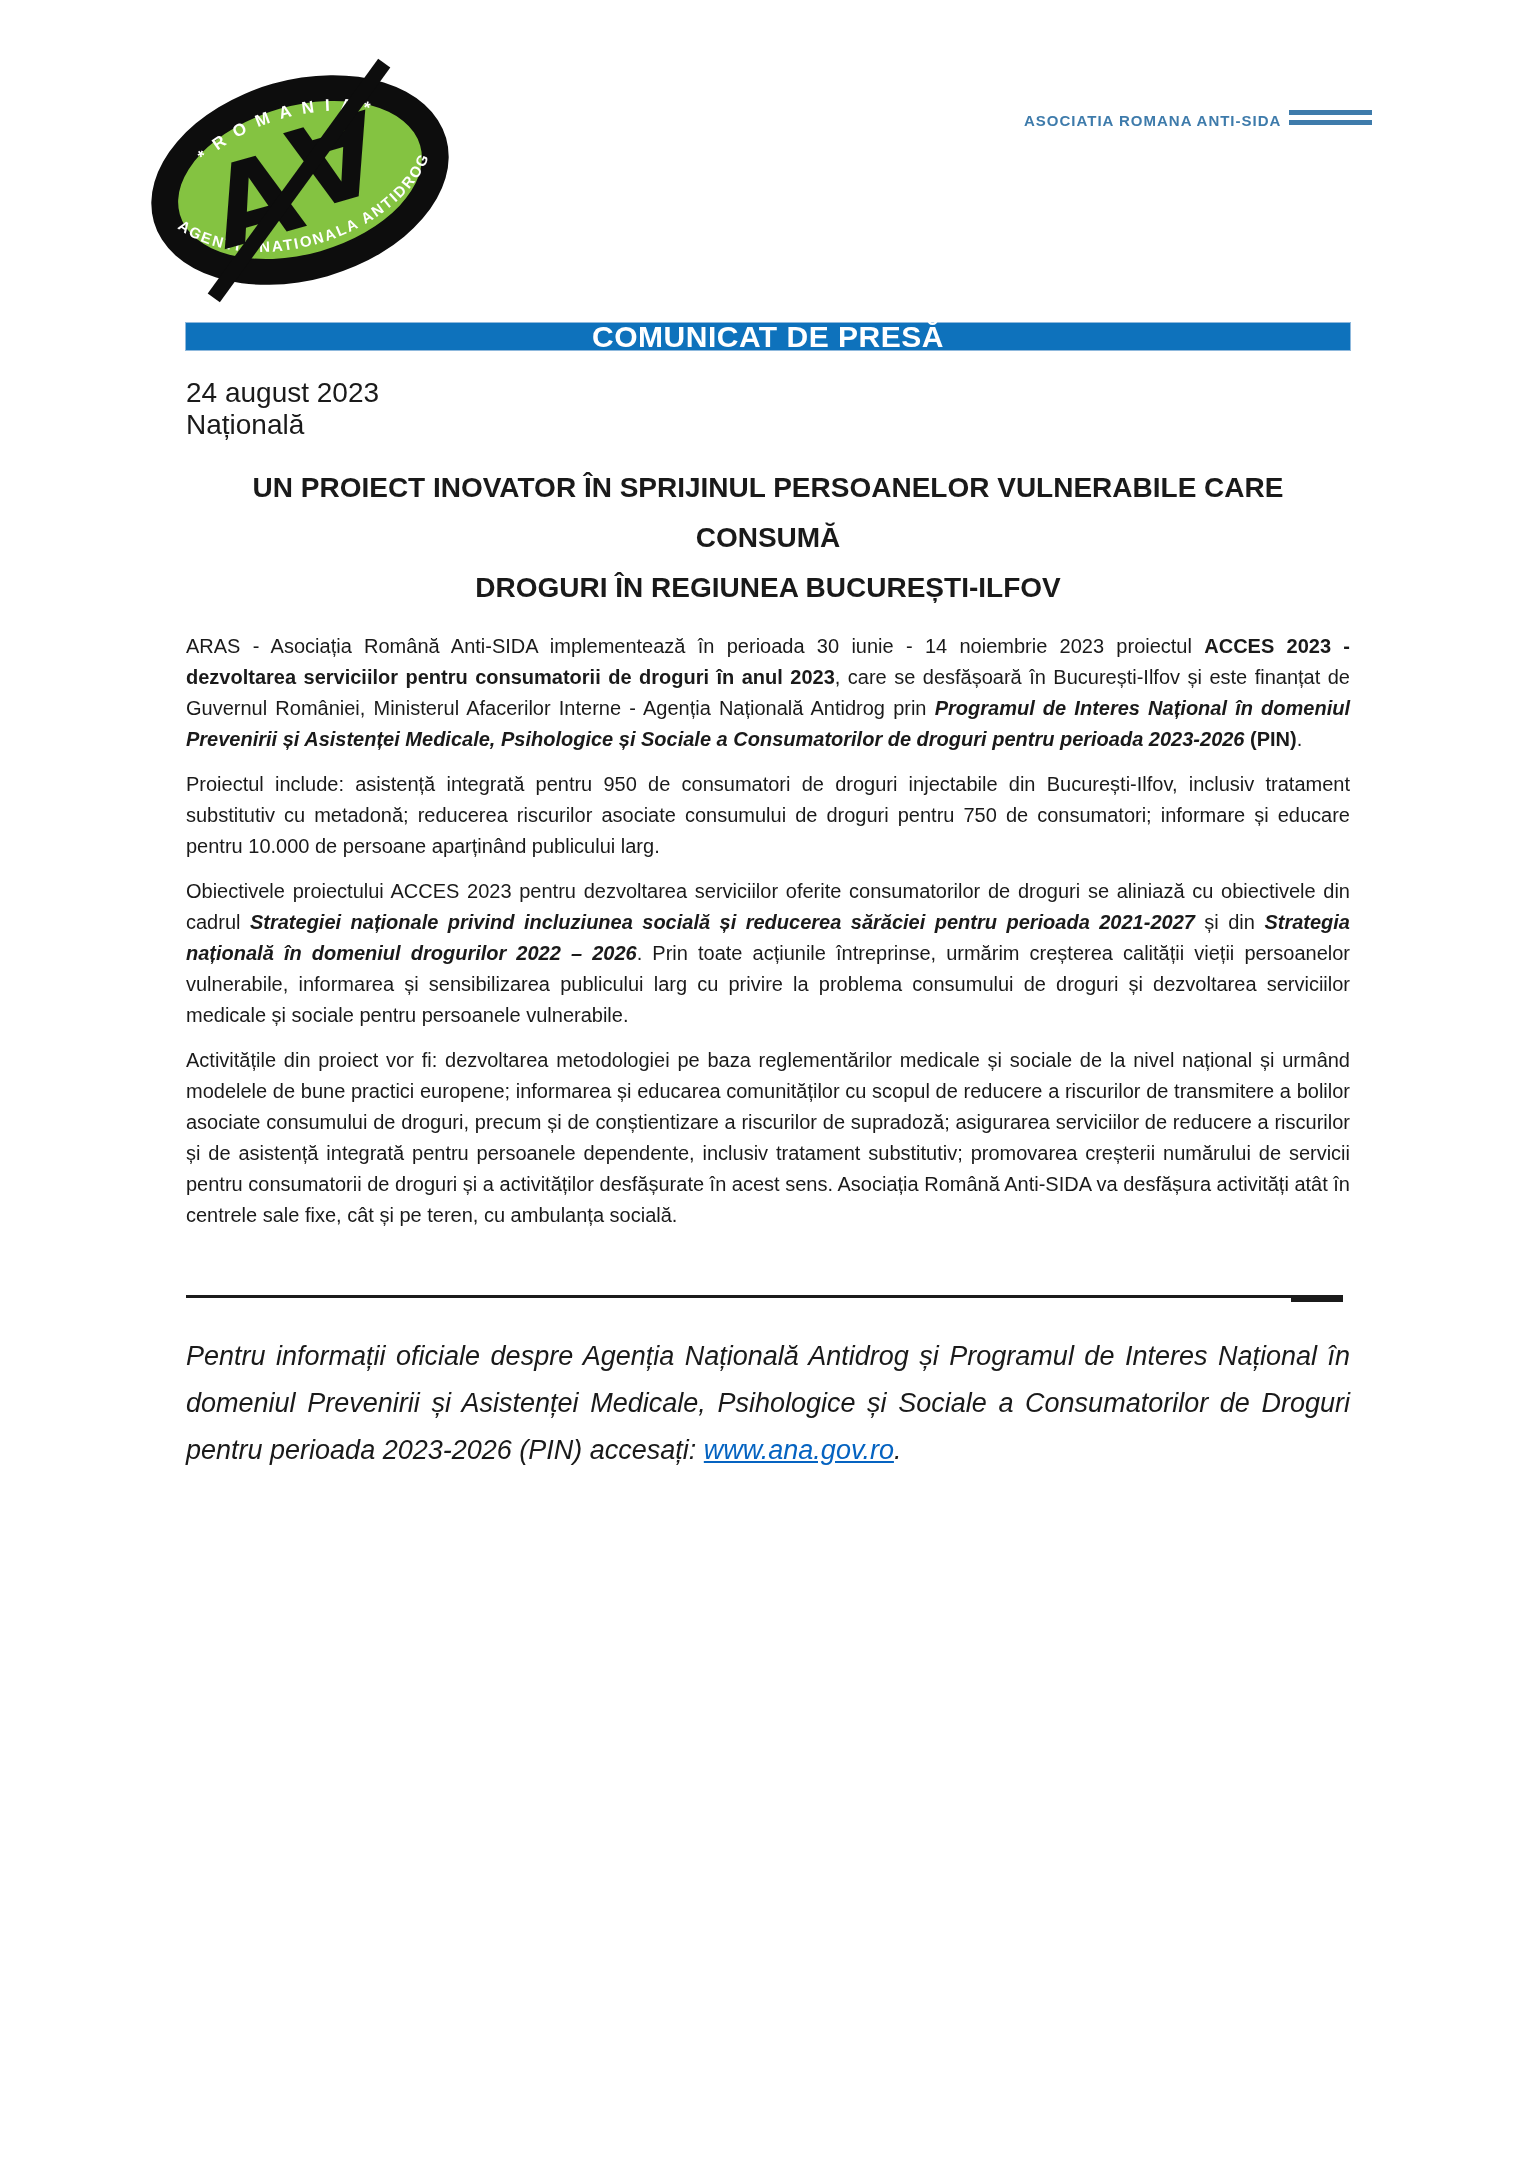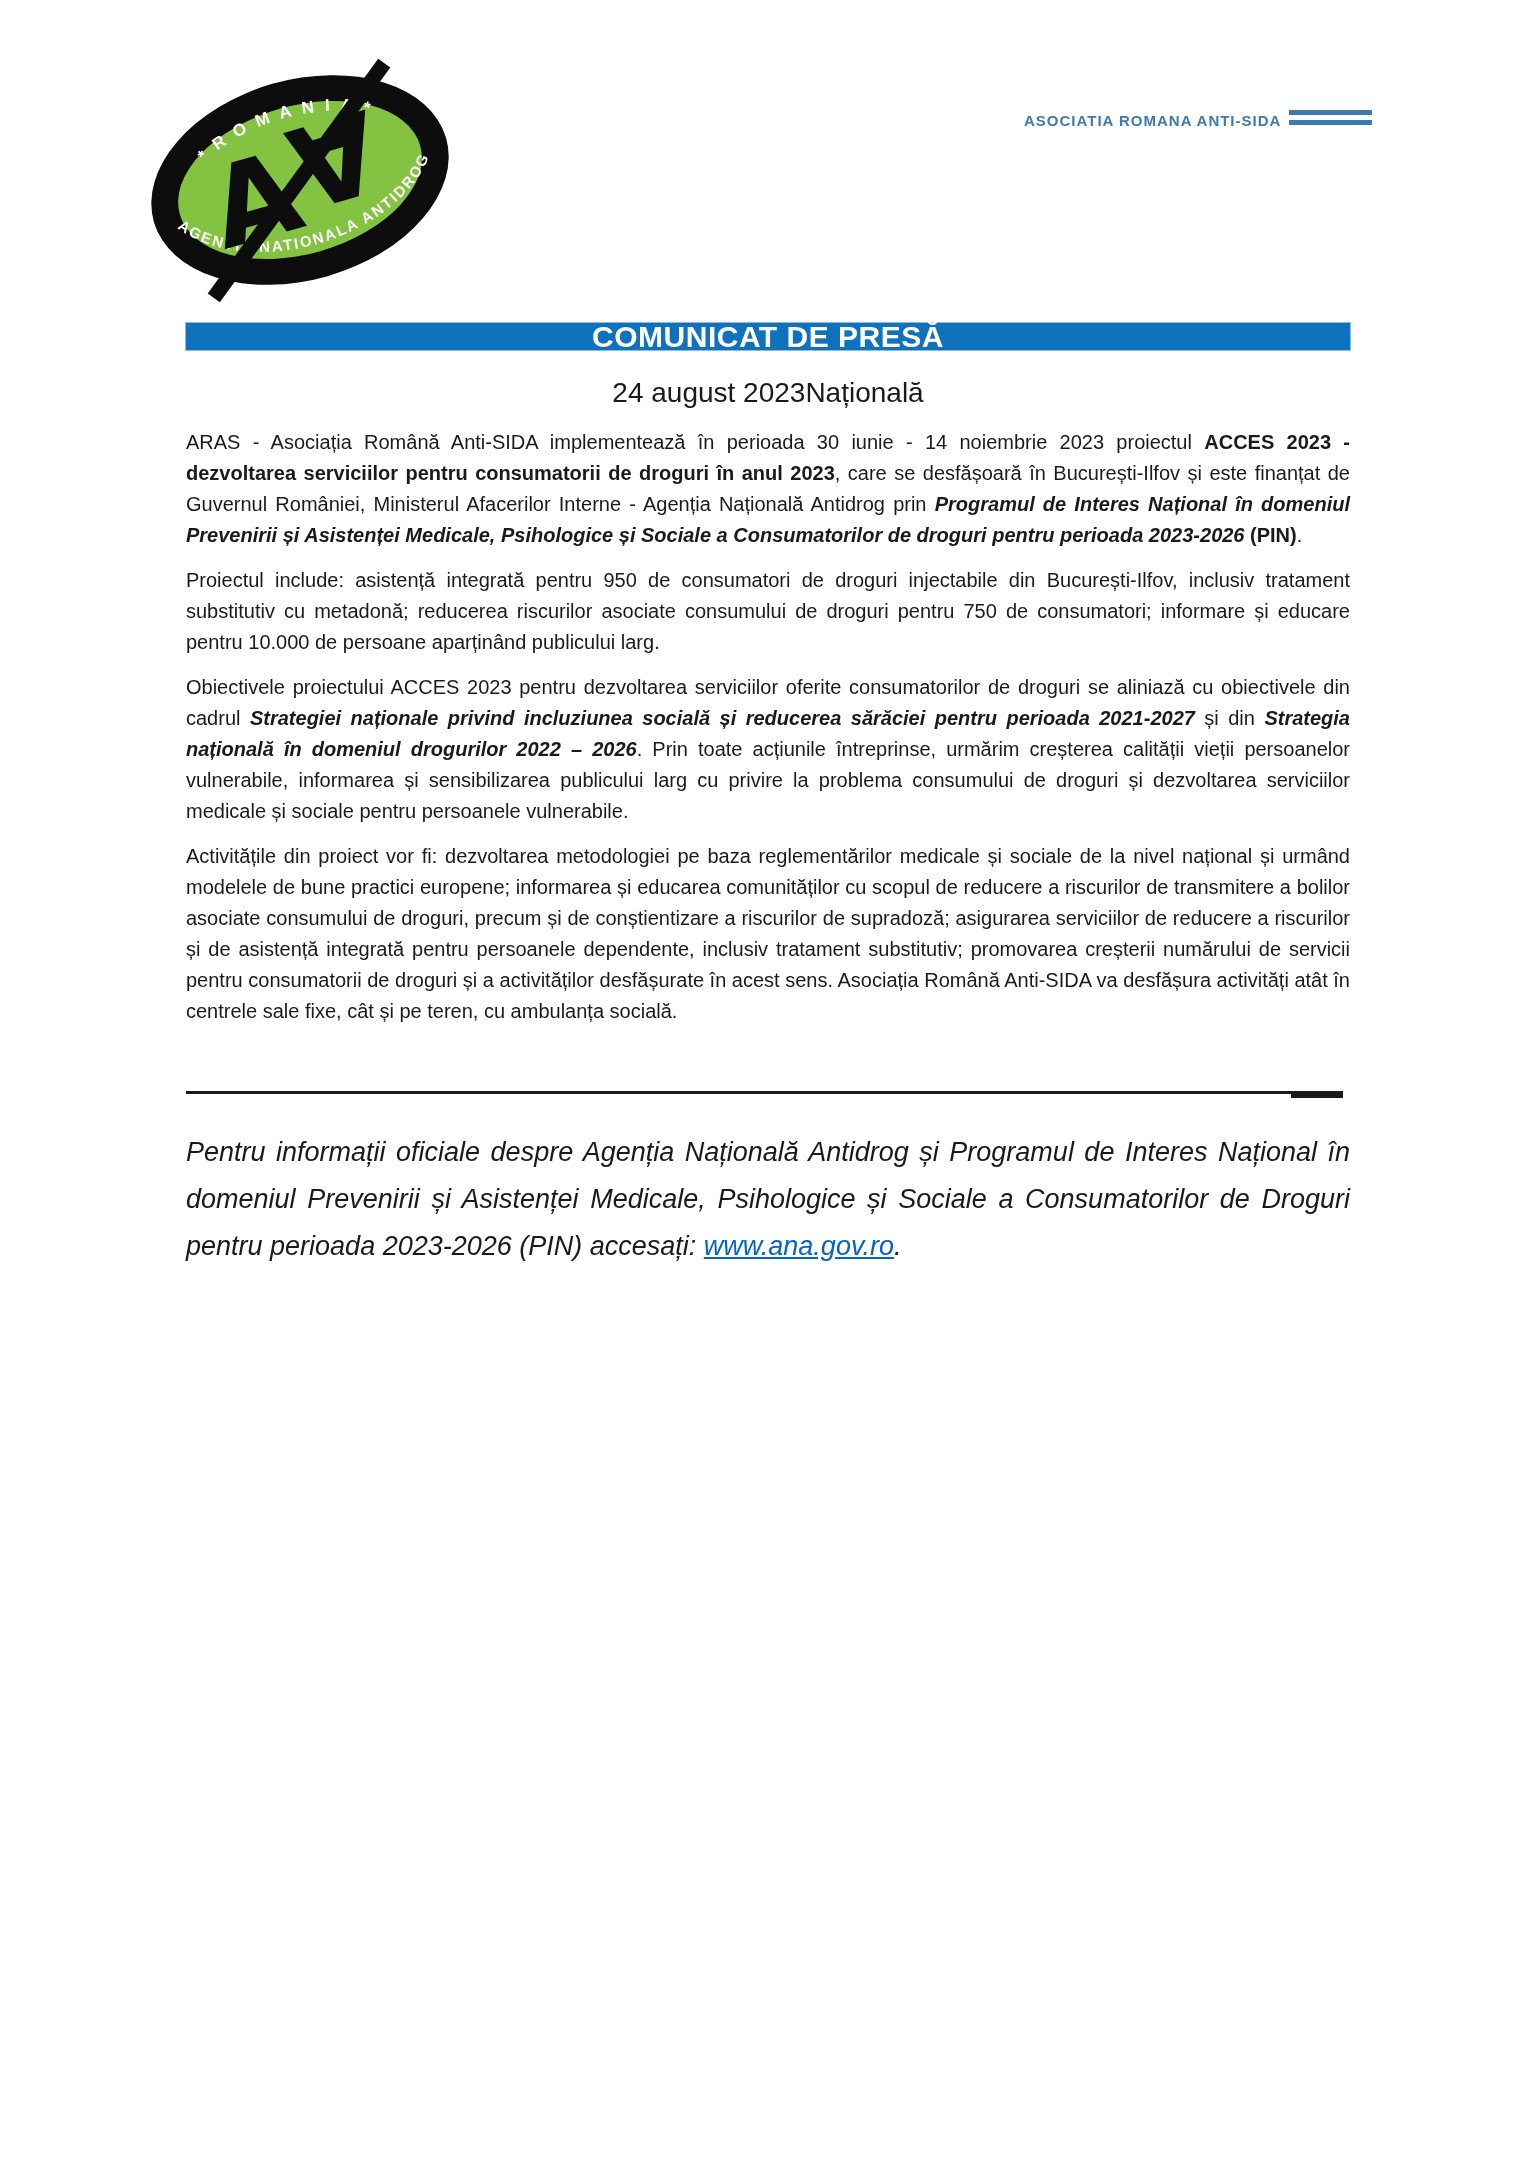--- a/index.html
+++ b/index.html
@@ -55,22 +55,23 @@
   .banner{
     margin:0 185px; height:29px;
     background:#0e72bc;
     border:1px solid #8fb9dd;
     display:flex; align-items:center; justify-content:center;
   }
   .banner span{ color:#ffffff; font-weight:bold; font-size:30px; letter-spacing:0.5px; }
 
   
   .meta-row{
-    margin:26px 186px 0; display:flex; justify-content:center;
+    margin:26px 186px 0; display:flex; justify-content:flex-start;
     font-size:28px;
+    flex-direction:column;
   }
 
   
   .headline{ margin:22px 186px 0; text-align:center; font-weight:bold; font-size:28px; line-height:50px; }
 
   
   .body{ margin:18px 186px 0; }
   .body p{
     font-size:20px; line-height:1.55;
     text-align:justify;
@@ -132,20 +133,24 @@
 
   <div class="banner">
     <span>COMUNICAT DE PRESĂ</span>
   </div>
 
   <div class="meta-row">
     <span>24 august 2023</span>
     <span>Națională</span>
   </div>
 
+  <div class="headline">
+    <div>UN PROIECT INOVATOR ÎN SPRIJINUL PERSOANELOR VULNERABILE CARE CONSUMĂ</div>
+    <div>DROGURI ÎN REGIUNEA BUCUREȘTI-ILFOV</div>
+  </div>
 
   <div class="body">
     <p><span>ARAS - Asociația Română Anti-SIDA implementează în perioada 30 iunie - 14 noiembrie 2023 proiectul </span><span class="b">ACCES 2023 - dezvoltarea serviciilor pentru consumatorii de droguri în anul 2023</span><span>, care se desfășoară în București-Ilfov și este finanțat de Guvernul României, Ministerul Afacerilor Interne - Agenția Națională Antidrog prin </span><span class="bi">Programul de Interes Național în domeniul Prevenirii și Asistenței Medicale, Psihologice și Sociale a Consumatorilor de droguri pentru perioada 2023-2026</span><span> </span><span class="b">(PIN)</span><span>.</span></p>
     <p><span>Proiectul include: asistență integrată pentru 950 de consumatori de droguri injectabile din București-Ilfov, inclusiv tratament substitutiv cu metadonă; reducerea riscurilor asociate consumului de droguri pentru 750 de consumatori; informare și educare pentru 10.000 de persoane aparținând publicului larg.</span></p>
     <p><span>Obiectivele proiectului ACCES 2023 pentru dezvoltarea serviciilor oferite consumatorilor de droguri se aliniază cu obiectivele din cadrul </span><span class="bi">Strategiei naționale privind incluziunea socială și reducerea sărăciei pentru perioada 2021-2027</span><span> și din </span><span class="bi">Strategia națională în domeniul drogurilor 2022 – 2026</span><span>. Prin toate acțiunile întreprinse, urmărim creșterea calității vieții persoanelor vulnerabile, informarea și sensibilizarea publicului larg cu privire la problema consumului de droguri și  dezvoltarea serviciilor medicale și sociale pentru persoanele vulnerabile.</span></p>
     <p><span>Activitățile din proiect vor fi: dezvoltarea metodologiei pe baza reglementărilor medicale și sociale de la nivel național și urmând modelele de bune practici europene; informarea și educarea comunităților cu scopul de reducere a riscurilor de transmitere a bolilor asociate consumului de droguri, precum și de conștientizare a riscurilor de supradoză; asigurarea serviciilor de reducere a riscurilor și de asistență integrată pentru persoanele dependente, inclusiv tratament substitutiv; promovarea creșterii numărului de servicii pentru consumatorii de droguri și a activităților desfășurate în acest sens. Asociația Română Anti-SIDA va desfășura activități atât în centrele sale fixe, cât și pe teren, cu ambulanța socială.</span></p>
   </div>
 
   <div class="separator"></div>
   <div class="footnote"><span>Pentru informații oficiale despre Agenția Națională Antidrog și Programul de Interes Național în domeniul Prevenirii și Asistenței Medicale, Psihologice și Sociale a Consumatorilor de Droguri pentru perioada 2023-2026 (PIN) accesați: </span><a href="#">www.ana.gov.ro</a><span>.</span></div>

